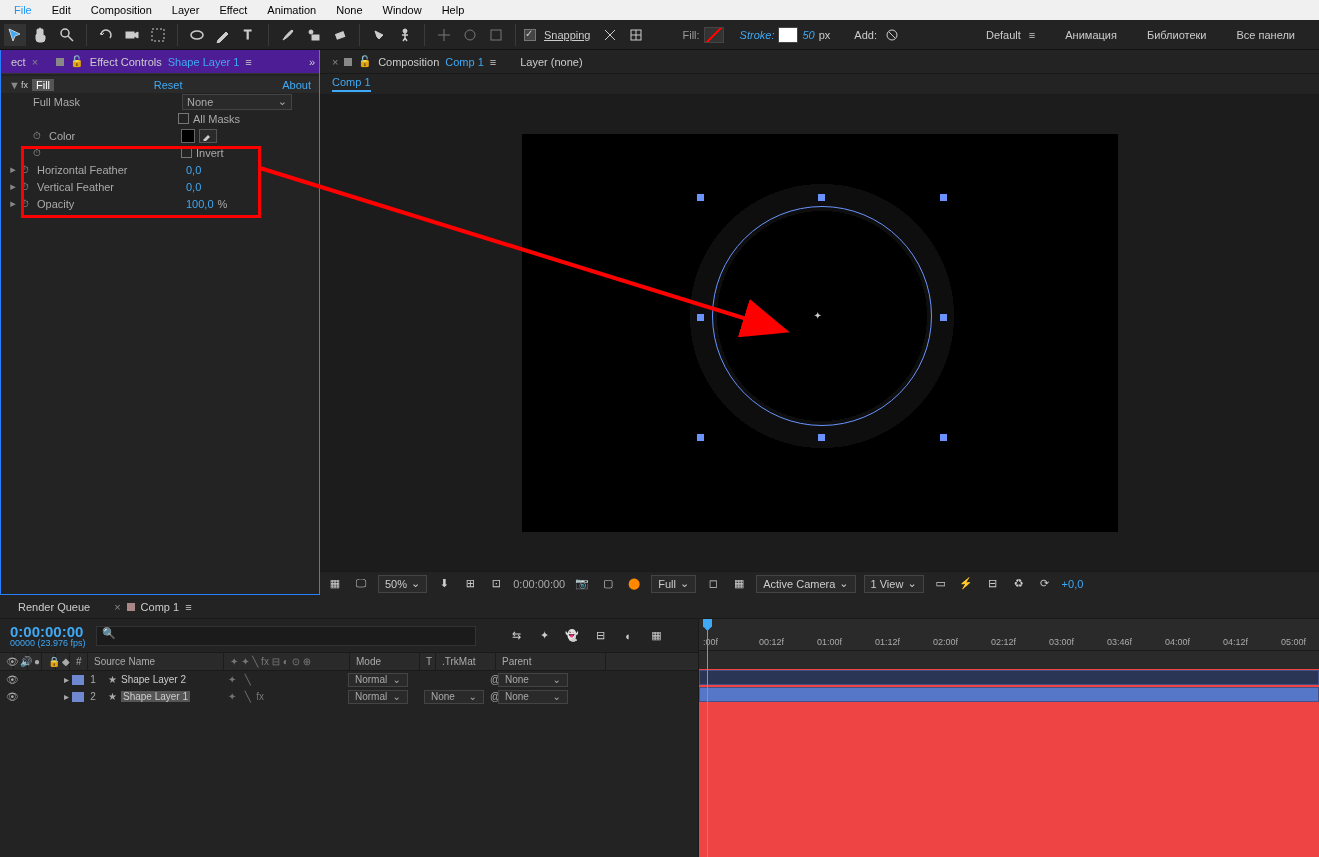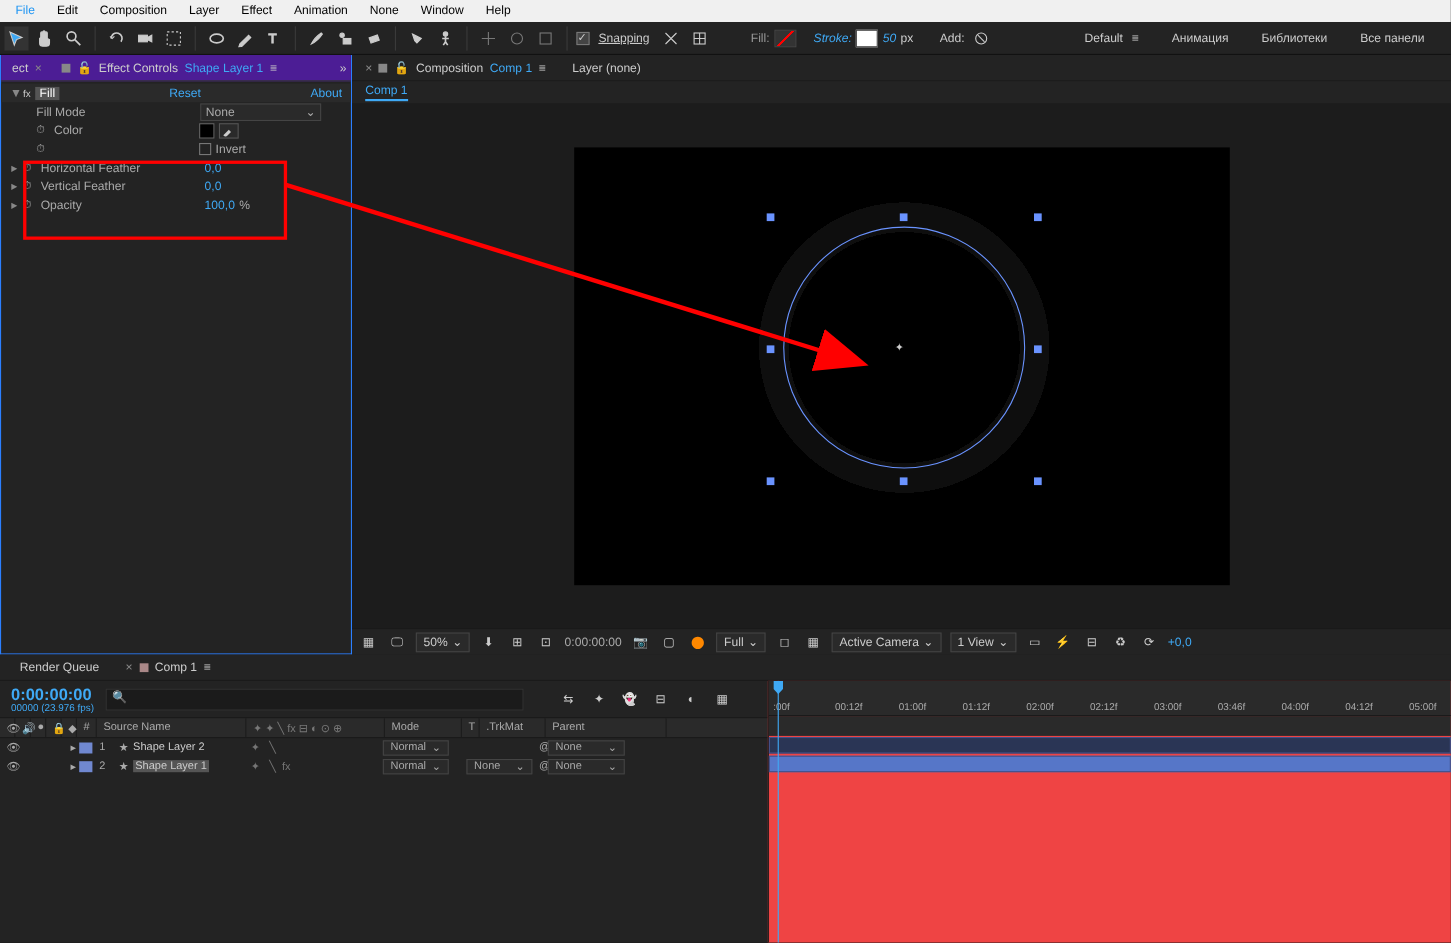--- a/index.html
+++ b/index.html
@@ -275,25 +275,30 @@
         <span class="tri">▼</span>
         <span style="color:#ccc;font-size:9px">fx</span>
         <span class="namebox">Fill</span>
         <span style="flex:1"></span>
         <span class="resetlnk">Reset</span>
         <span style="flex:1"></span>
         <span class="aboutlnk">About</span>
       </div>
       <div class="fxrow">
         <span style="width:20px"></span>
-        <span class="fxname">Fill Mode</span>
+        <span class="fxname">Full Mask</span>
         <span class="dd">
             <span>None</span>
             <span>⌄</span>
           </span>
+      </div>
+      <div class="fxrow">
+        <span style="width:165px"></span>
+        <span class="sm-chk"></span>
+        <span>All Masks</span>
       </div>
       <div class="fxrow">
         <span style="width:20px"></span>
         <span class="stop">⏱</span>
         <span class="fxname" style="flex:0 0 128px">Color</span>
         <span class="cswatch"></span>
         <span class="eyedrop">
             <svg width="12" height="10" viewBox="0 0 12 10">
               <path d="M1 9l5-5 2 2-5 5z" fill="#ccc"></path>
             </svg>

